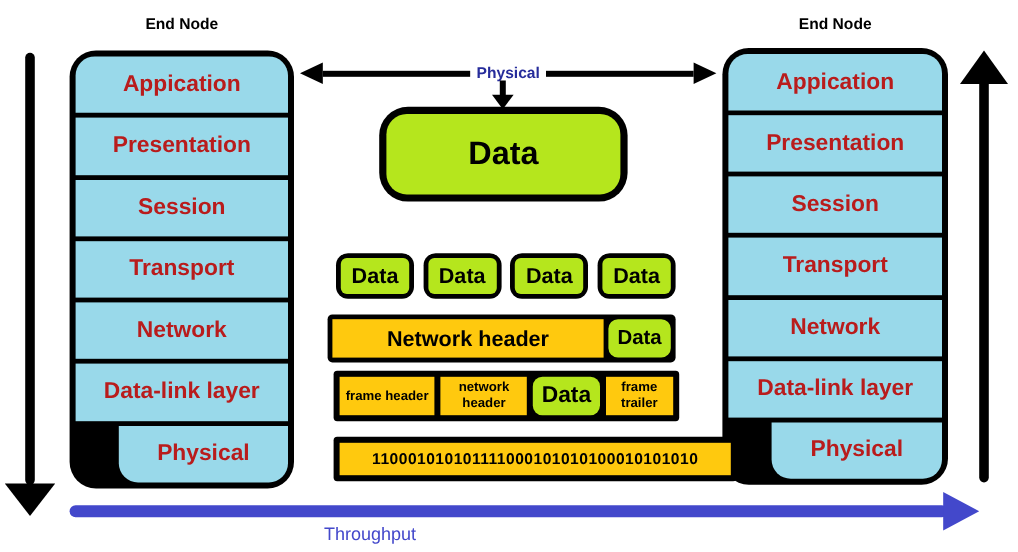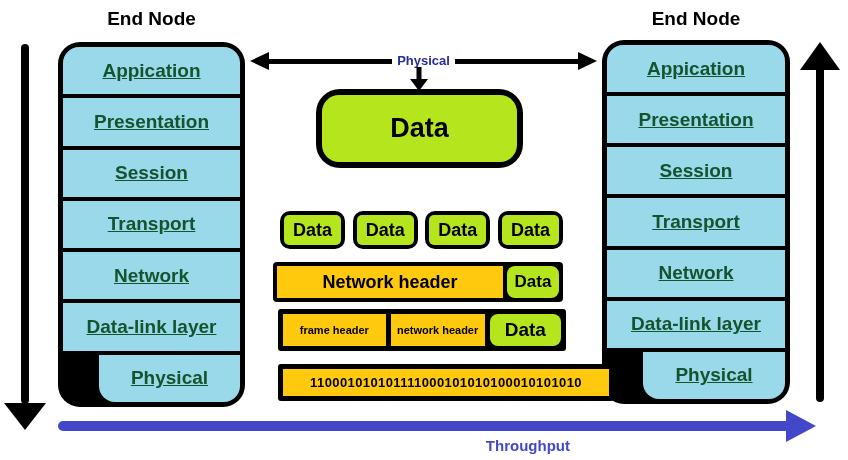--- a/index.html
+++ b/index.html
@@ -3,29 +3,29 @@
 <meta charset="utf-8">
 <style>
   html,body{margin:0;padding:0;background:#fff;}
   .stage{
     position:relative;width:848px;height:460px;background:var(--background,#fff);
     font-family:"Liberation Sans",sans-serif;overflow:hidden;
   }
   
   .node-title{
     position:absolute;top:6px;height:26px;display:flex;align-items:center;justify-content:center;
-    font-size:19px;font-weight:bold;color:#000;
+    font-size:13px;font-weight:bold;color:#000;
   }
   .stack{
     position:absolute;background:var(--outline,#000);border-radius:22px;
     padding:5px;display:flex;flex-direction:column;gap:4px;box-sizing:border-box;
   }
   .stack .layer{
     flex:1;background:var(--layer-fill,#99D9EA);display:flex;align-items:center;justify-content:center;
-    font-size:19px;font-weight:bold;color:#14532d;text-decoration:underline;
+    font-size:19px;font-weight:bold;color:#b91c1c;
   }
   .stack .layer:first-child{border-radius:16px 16px 0 0;}
   .stack .layer:last-child{border-radius:0 0 16px 16px;margin-left:36px;}
   .stack-left{left:58px;top:42px;width:187px;height:365px;}
   .stack-right{left:602px;top:40px;width:188px;height:364px;}
   .title-left{left:58px;width:187px;}
   .title-right{left:602px;width:188px;}
   
   .varrow-shaft{position:absolute;width:8px;background:#000;border-radius:4px;}
   .down-shaft{left:21px;top:44px;height:360px;}
@@ -68,22 +68,22 @@
   .frame-data{flex:0.8;background:var(--data-fill,#B5E61D);border-radius:8px;display:flex;align-items:center;justify-content:center;
     font-size:19px;font-weight:bold;color:#000;}
   
   .binary-row{left:278px;top:364px;width:336px;height:37px;border-radius:3px;padding:5px;display:flex;}
   .binary-row .inner{flex:1;background:var(--header-fill,#FFC90E);display:flex;align-items:center;justify-content:center;
     font-size:13px;font-weight:bold;letter-spacing:0.4px;color:#000;white-space:nowrap;}
   
   .tp-shaft{position:absolute;left:58px;top:421px;width:732px;height:10px;border-radius:5px;background:var(--throughput-blue,#4348CB);}
   .tp-head{position:absolute;left:786px;top:410px;width:0;height:0;
     border-top:16px solid transparent;border-bottom:16px solid transparent;border-left:30px solid var(--throughput-blue,#4348CB);}
-  .tp-label{position:absolute;left:270px;top:437px;width:300px;text-align:right;
-    font-size:15px;font-weight:bold;color:var(--throughput-blue,#4348CB);}
+  .tp-label{position:absolute;left:270px;top:437px;width:300px;text-align:left;
+    font-size:15px;font-weight:normal;color:var(--throughput-blue,#4348CB);}
 </style>
 </head>
 <body>
 
 <div class="stage">
 
   <div class="node-title title-left">End Node</div>
   <div class="stack stack-left">
     <div class="layer">Appication</div>
     <div class="layer">Presentation</div>
@@ -144,20 +144,21 @@
 
   <div class="blackframe net-row">
     <div class="hdr">Network header</div>
     <div class="gdata">Data</div>
   </div>
 
   <div class="blackframe frame-row">
     <div class="frame-cell fc-fh">frame header</div>
     <div class="frame-cell fc-nh">network header</div>
     <div class="frame-data">Data</div>
+    <div class="frame-cell fc-ft">frame trailer</div>
   </div>
 
   <div class="blackframe binary-row">
     <div class="inner">110001010101111000101010100010101010</div>
   </div>
 
   <div class="tp-shaft"></div>
   <div class="tp-head"></div>
   <div class="tp-label">Throughput</div>
 

